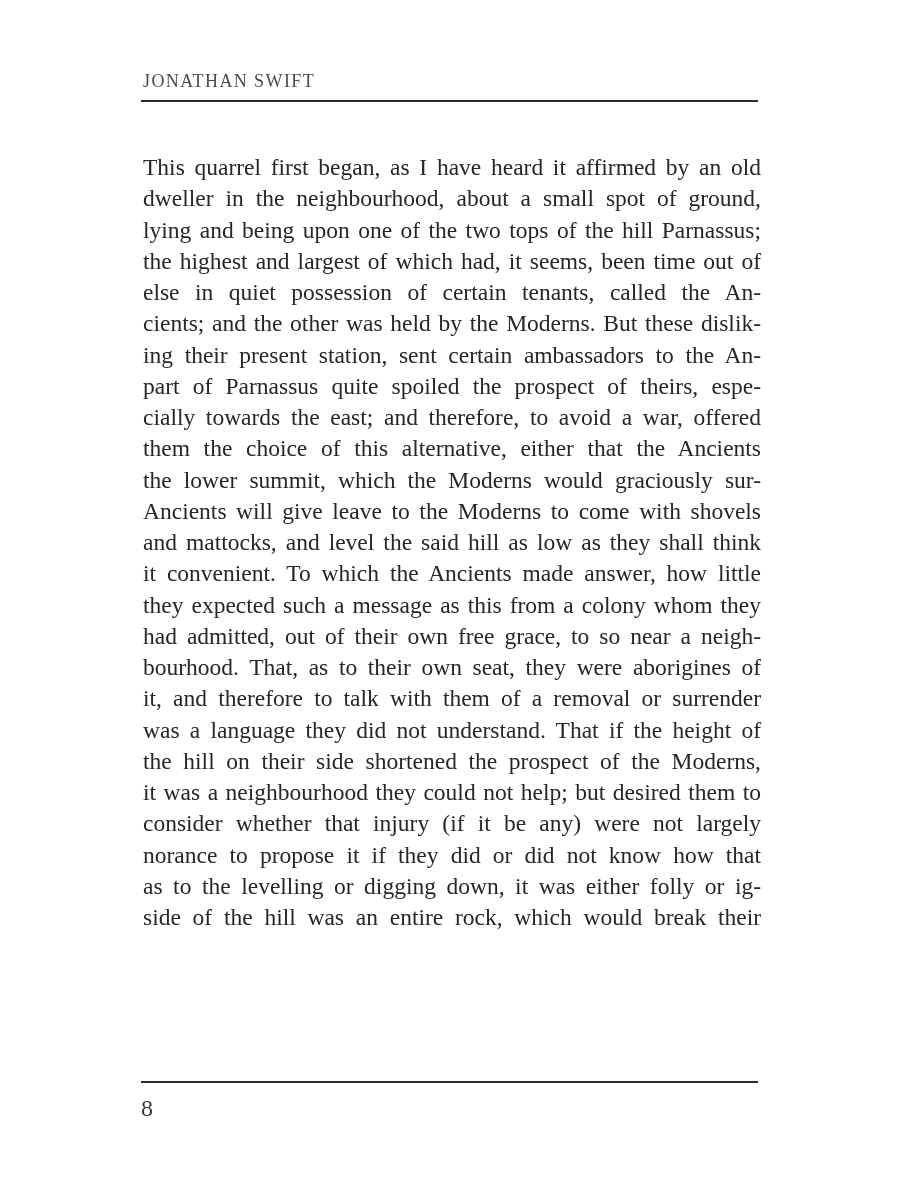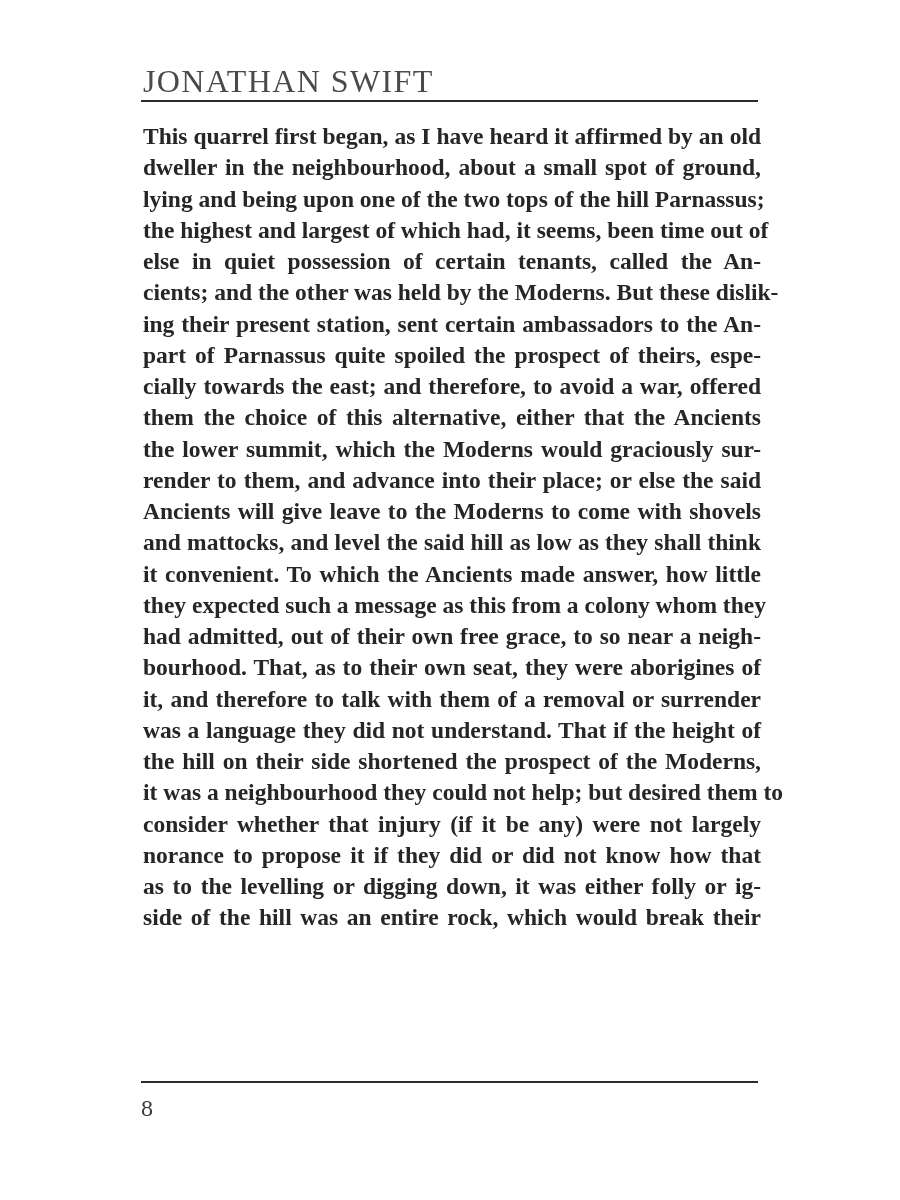--- a/index.html
+++ b/index.html
@@ -12,40 +12,39 @@
       height: 1200px;
       position: relative;
       overflow: hidden;
       font-family: "Liberation Serif", "DejaVu Serif", serif;
       color: #262626;
     }
     .running-head {
       position: absolute;
       left: 143px;
       top: 66px;
-      font-size: 32px;
+      font-size: 18px;
       letter-spacing: 1.4px;
       color: #4a4a4a;
       font-weight: normal;
       line-height: 30px;
     }
     .rule-top {
       position: absolute;
       left: 141px;
       top: 100px;
       width: 617px;
       height: 2px;
       background: #2b2b2b;
     }
     .body-text {
       position: absolute;
       left: 143px;
-      top: 121px;
+      top: 152px;
       width: 618px;
-      font-weight: bold;
     }
     .line {
       display: block;
       height: 31.25px;
       line-height: 31.25px;
       font-size: 23.5px;
       text-align: justify;
       text-align-last: justify;
       white-space: nowrap;
       color: #262626;
@@ -81,21 +80,20 @@
     <span class="line">dweller in the neighbourhood, about a small spot of ground,</span>
     <span class="line">lying and being upon one of the two tops of the hill Parnassus;</span>
     <span class="line">the highest and largest of which had, it seems, been time out of</span>
     <span class="line">else in quiet possession of certain tenants, called the An-</span>
     <span class="line">cients; and the other was held by the Moderns. But these dislik-</span>
     <span class="line">ing their present station, sent certain ambassadors to the An-</span>
     <span class="line">part of Parnassus quite spoiled the prospect of theirs, espe-</span>
     <span class="line">cially towards the east; and therefore, to avoid a war, offered</span>
     <span class="line">them the choice of this alternative, either that the Ancients</span>
     <span class="line">the lower summit, which the Moderns would graciously sur-</span>
-    <span class="line">render to them, and advance into their place; or else the said</span>
     <span class="line">Ancients will give leave to the Moderns to come with shovels</span>
     <span class="line">and mattocks, and level the said hill as low as they shall think</span>
     <span class="line">it convenient. To which the Ancients made answer, how little</span>
     <span class="line">they expected such a message as this from a colony whom they</span>
     <span class="line">had admitted, out of their own free grace, to so near a neigh-</span>
     <span class="line">bourhood. That, as to their own seat, they were aborigines of</span>
     <span class="line">it, and therefore to talk with them of a removal or surrender</span>
     <span class="line">was a language they did not understand. That if the height of</span>
     <span class="line">the hill on their side shortened the prospect of the Moderns,</span>
     <span class="line">it was a neighbourhood they could not help; but desired them to</span>

